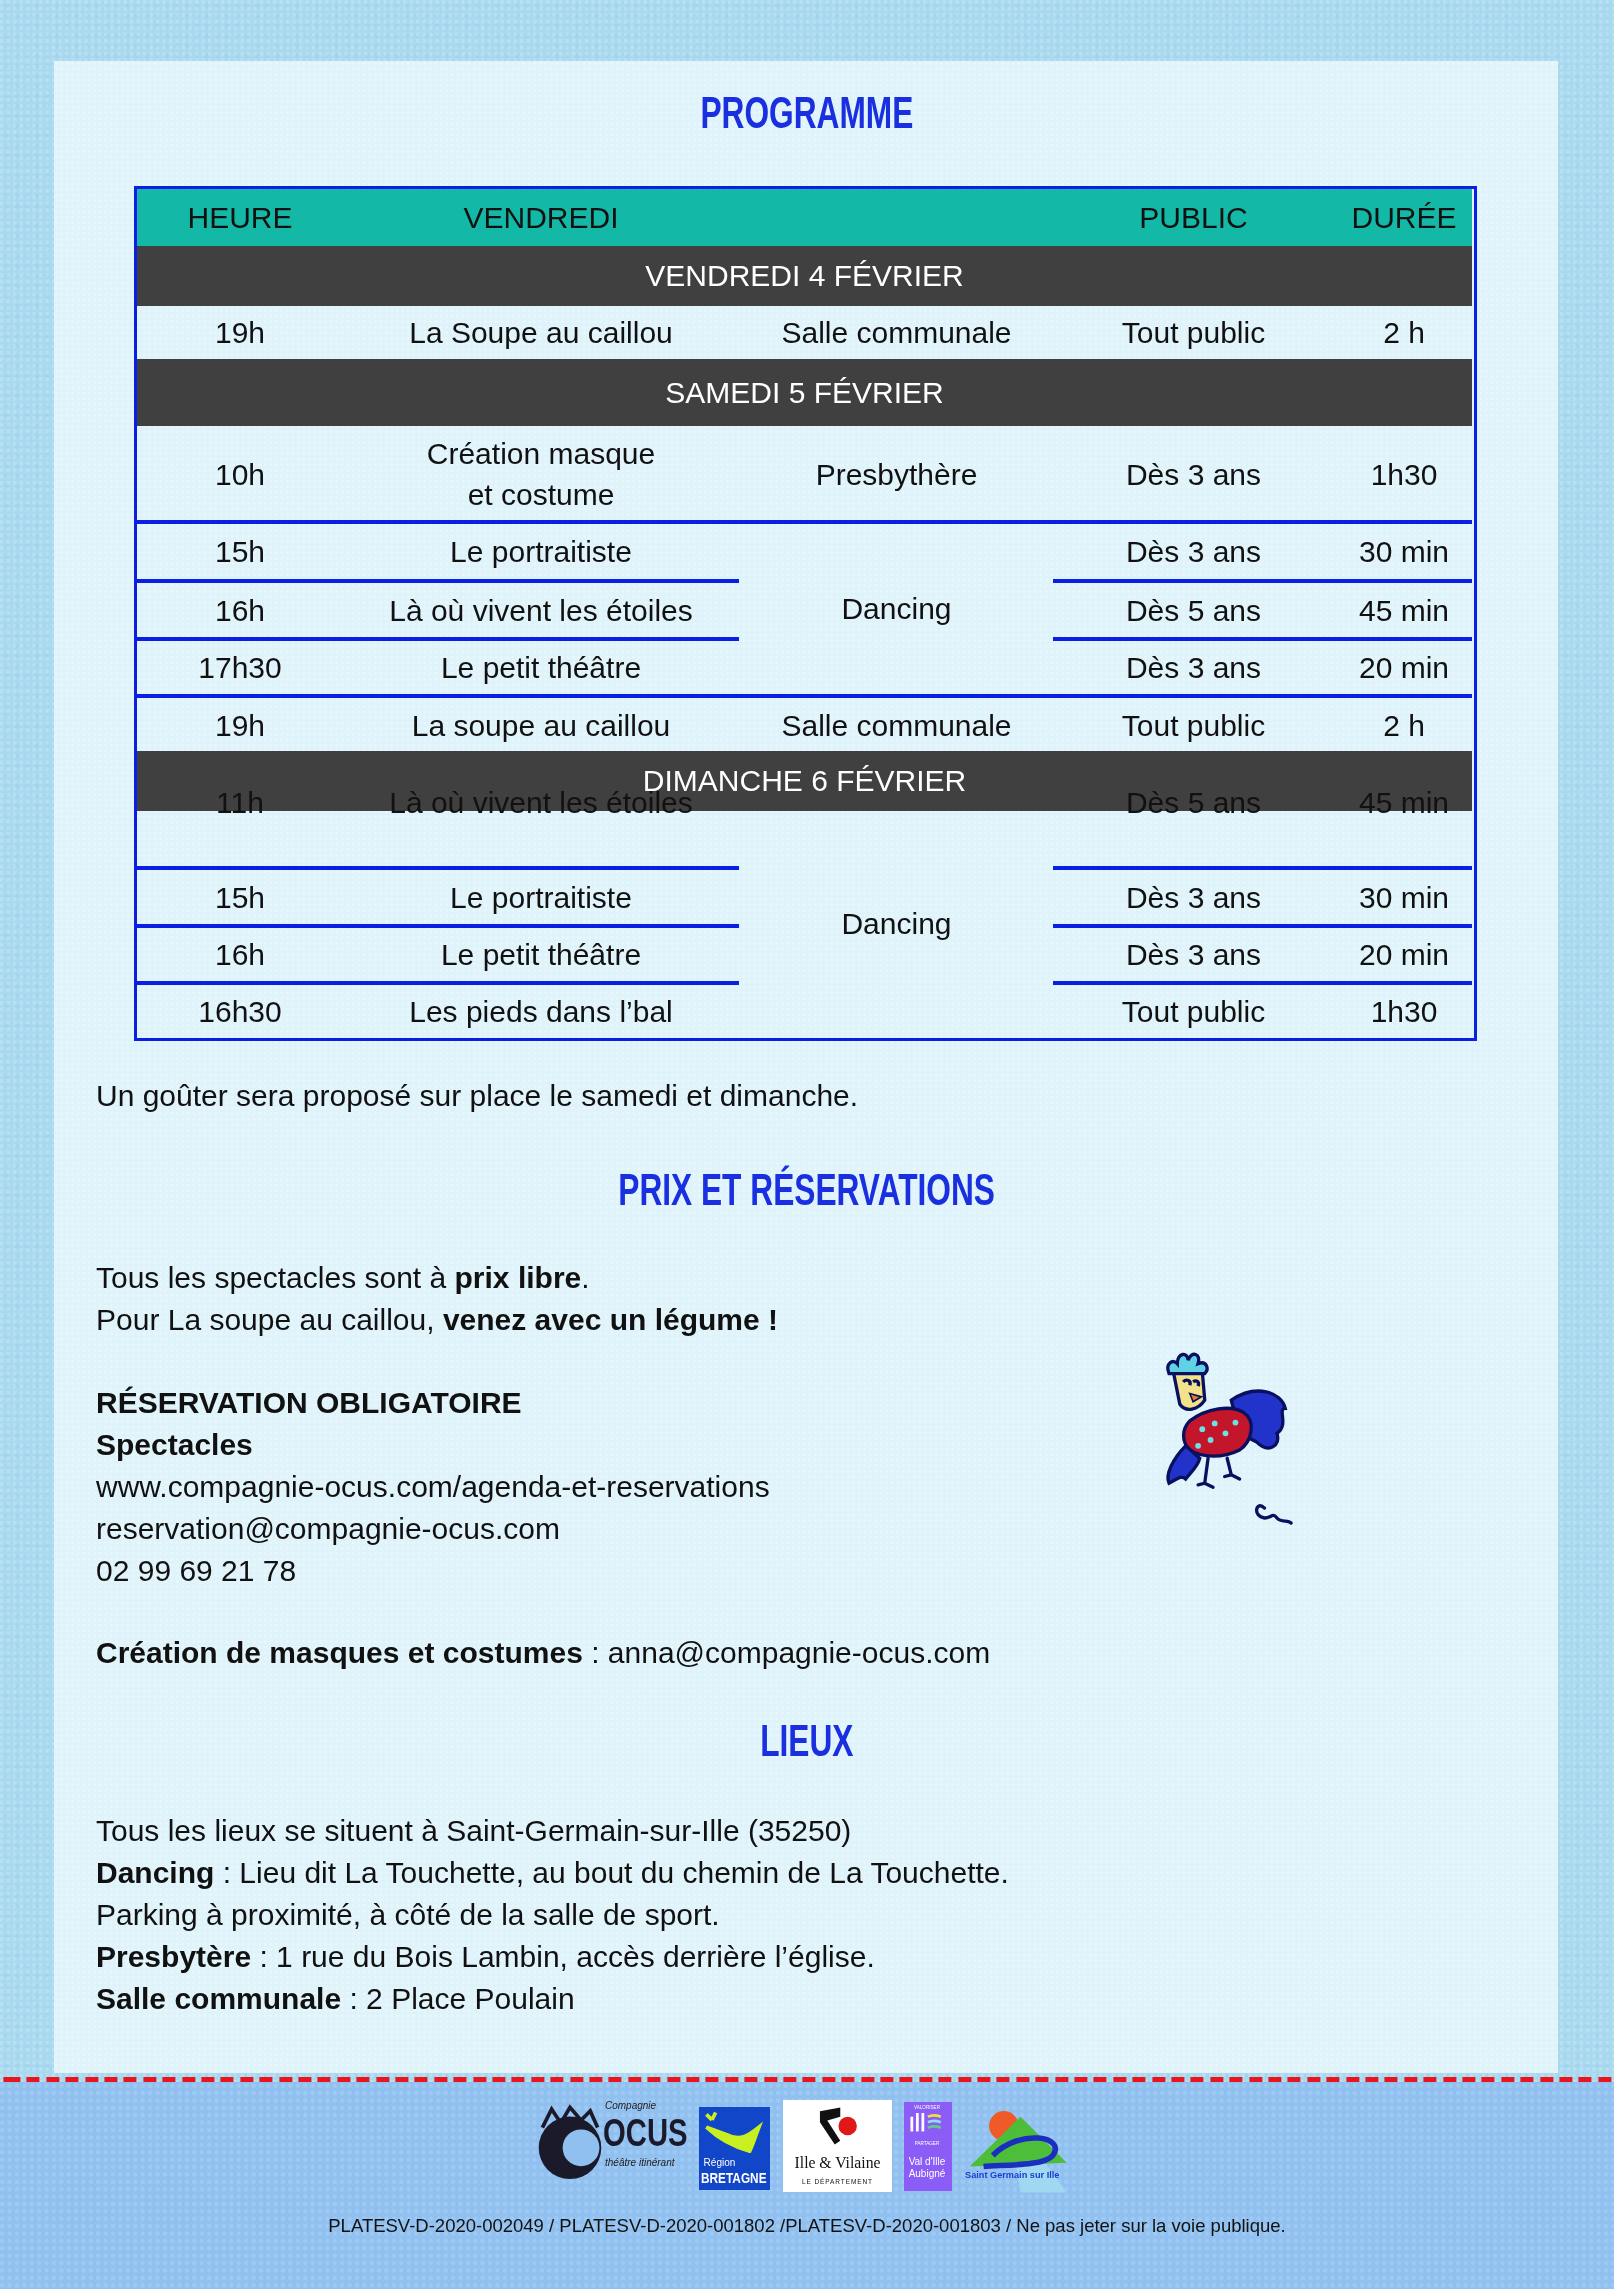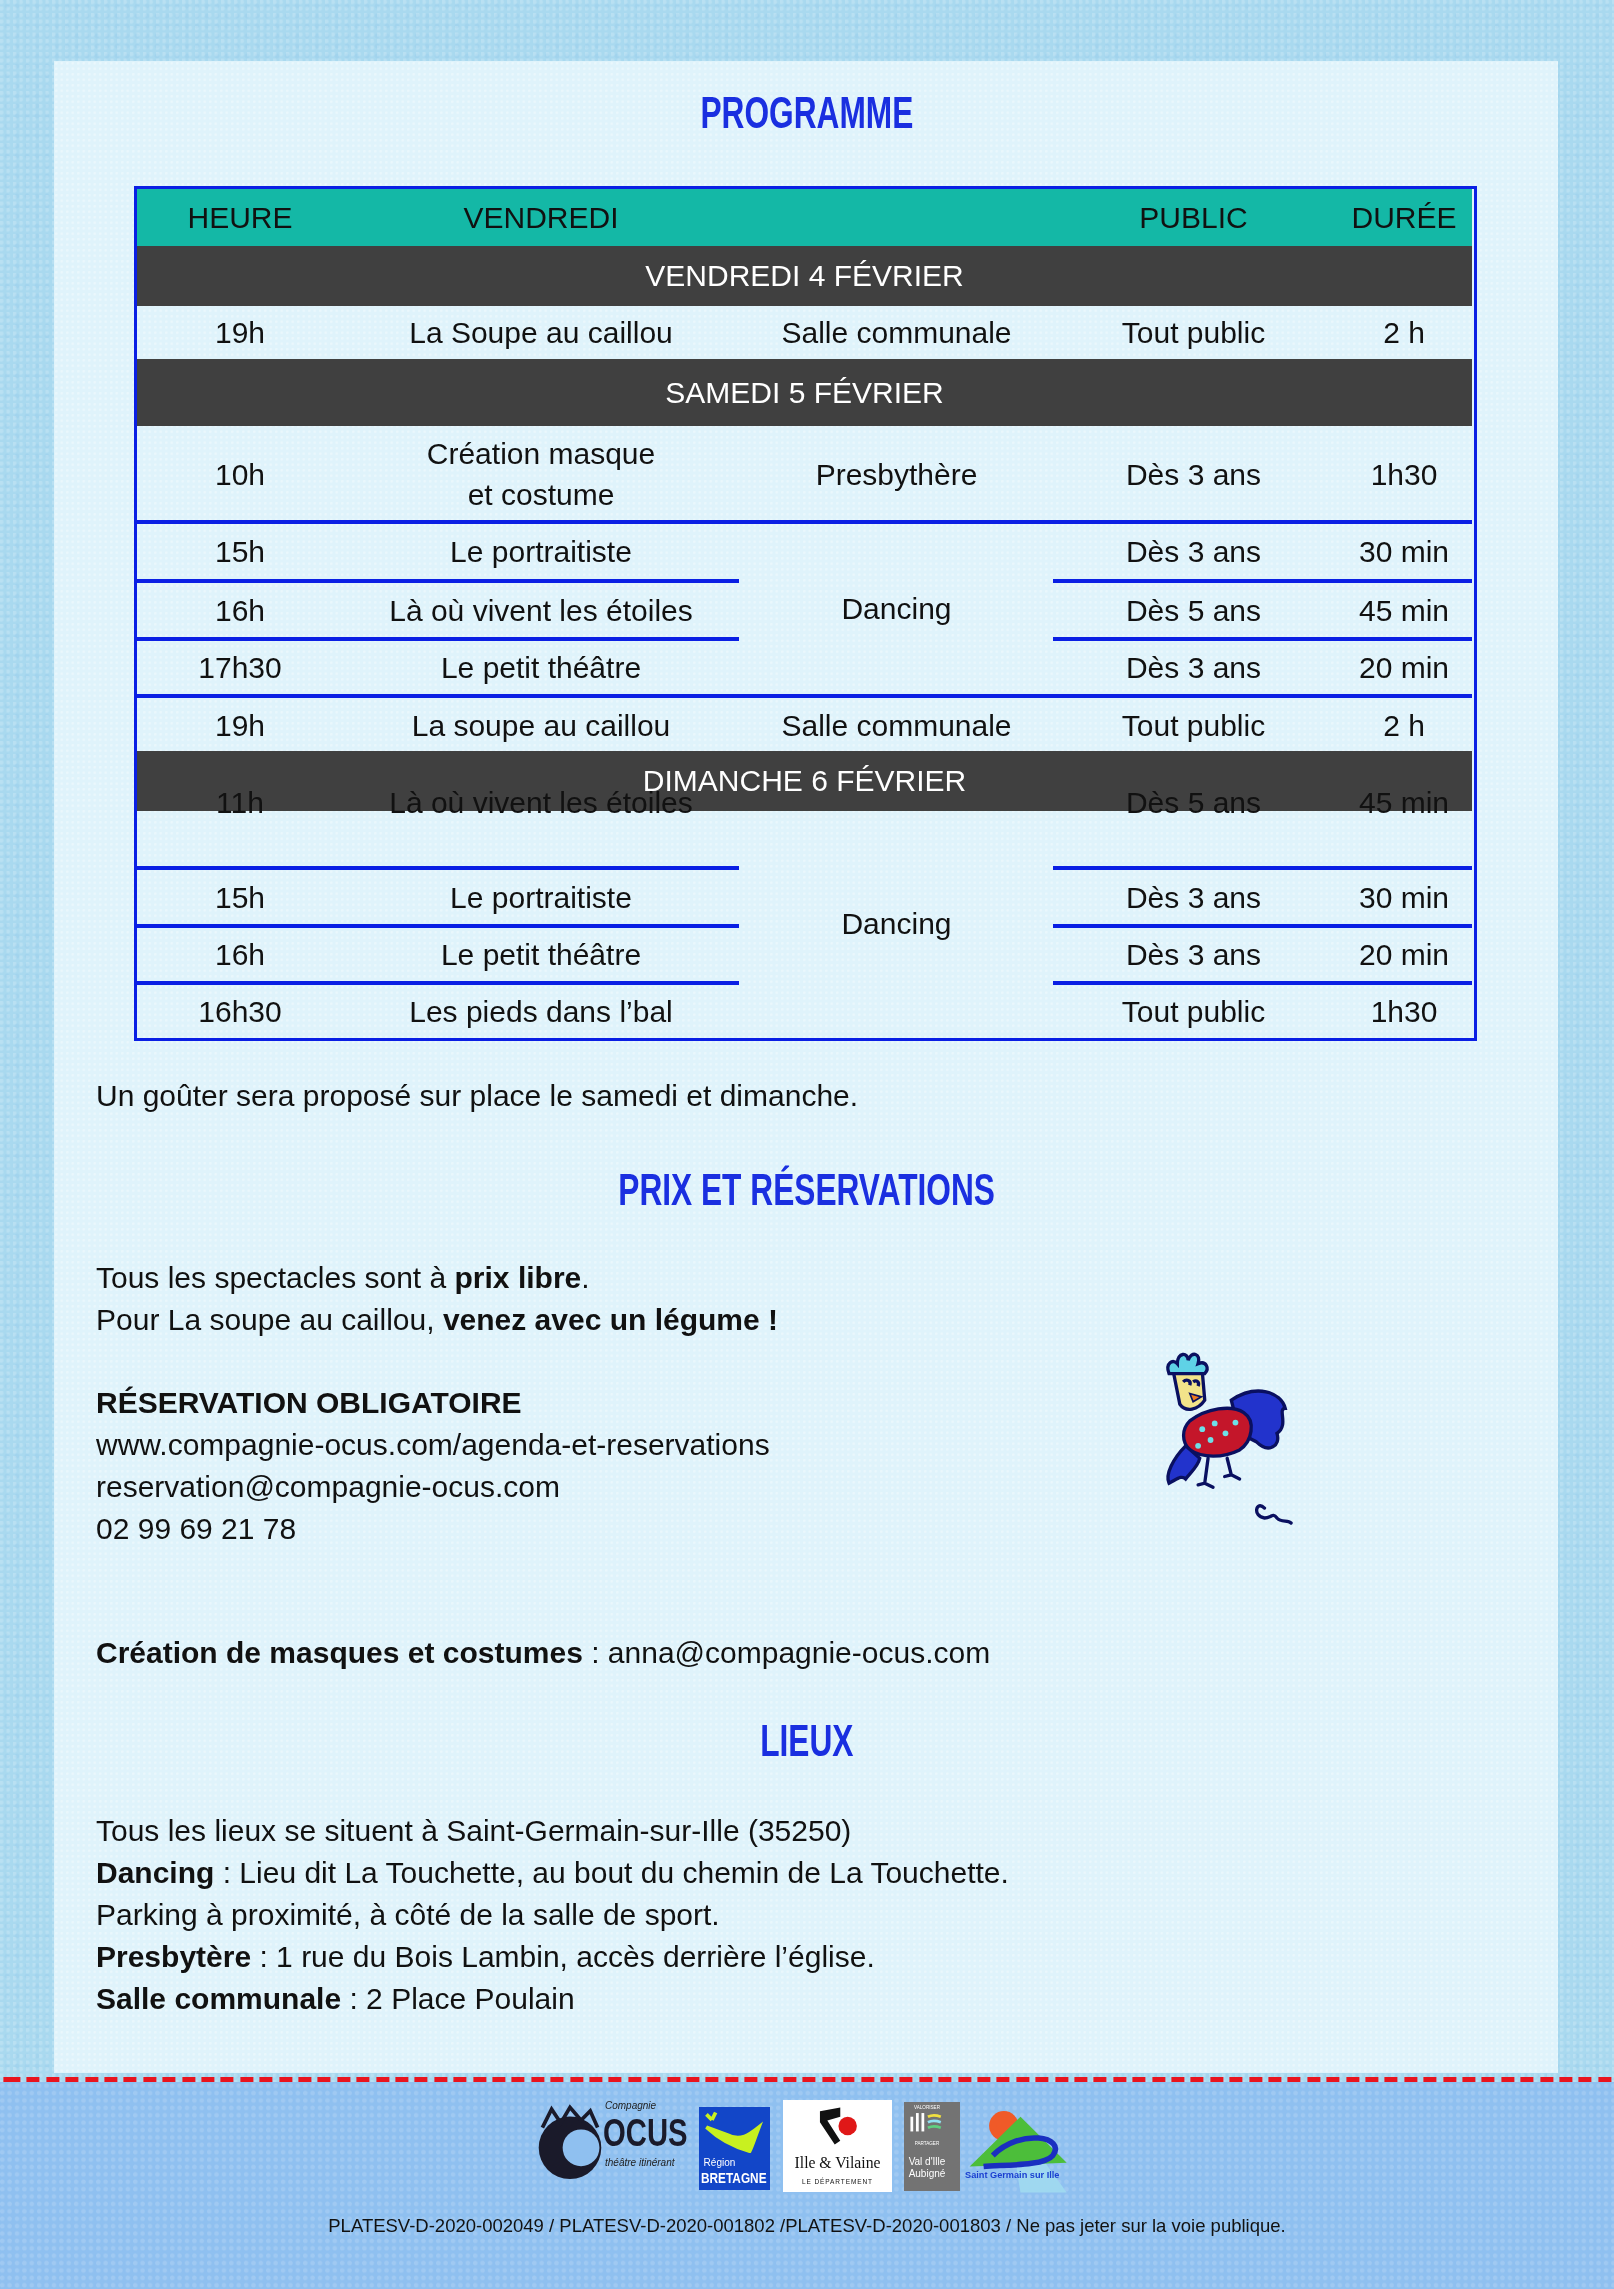--- a/index.html
+++ b/index.html
@@ -200,20 +200,21 @@
 
 <div class="heading" style="top:1167px;"><span>PRIX ET RÉSERVATIONS</span></div>
 
 <div class="body-text" style="top:1257px;">
   <div><span>Tous les spectacles sont à </span><b>prix libre</b><span>.</span></div>
   <div><span>Pour La soupe au caillou, </span><b>venez avec un légume !</b></div>
 </div>
 
 <div class="body-text" style="top:1382px;">
   <div><b>RÉSERVATION OBLIGATOIRE</b></div>
+  <div><b>Spectacles</b></div>
   <div>www.compagnie-ocus.com/agenda-et-reservations</div>
   <div>reservation@compagnie-ocus.com</div>
   <div>02 99 69 21 78</div>
 </div>
 
 <div class="body-text" style="top:1632px;">
   <b>Création de masques et costumes</b><span> : </span><span>anna@compagnie-ocus.com</span>
 </div>
 
 <svg class="bird" viewBox="0 0 200 230">
@@ -276,21 +277,21 @@
 
   <div class="logo" style="left:783px; top:0; width:109px; height:92px; background:#fff;">
     <svg width="109" height="51" viewBox="0 0 118 55" style="position:absolute;left:0;top:0;">
       <path d="M40 12 L62 8 L62 18 L48 22 L62 44 L56 48 L40 24 Z" fill="#111"></path>
       <circle cx="70" cy="28" r="10" fill="#e01818"></circle>
     </svg>
     <div style="position:absolute;left:0;width:109px;top:54px;text-align:center;font-family:'Liberation Serif',serif;font-size:15.7px;color:#111;">Ille &amp; Vilaine</div>
     <div style="position:absolute;left:0;width:109px;top:78px;text-align:center;font-size:6.5px;color:#111;letter-spacing:0.9px;">LE DÉPARTEMENT</div>
   </div>
 
-  <div class="logo" style="left:904px; top:1.8px; width:56px; height:89px; background:#737373;">
+  <div class="logo" style="left:904px; top:1.8px; width:48px; height:89px; background:#8b5cf6;">
     <div style="position:absolute;left:0;width:46px;top:2.8px;text-align:center;font-size:4.6px;color:#fff;">VALORISER</div>
     <svg width="46" height="28" viewBox="0 0 50 30" style="position:absolute;left:0;top:9.2px;">
       <rect x="7" y="6" width="3" height="16" fill="#fff"></rect>
         <rect x="13" y="2" width="3" height="20" fill="#fff"></rect>
         <rect x="19" y="2" width="3" height="20" fill="#fff"></rect>
       <path d="M26 6 Q32 3 40 6" stroke="#f0e040" stroke-width="3" fill="none"></path>
       <path d="M26 12 Q32 9 40 12" stroke="#90e0f0" stroke-width="3" fill="none"></path>
       <path d="M26 18 Q32 15 40 18" stroke="#60d080" stroke-width="3" fill="none"></path>
     </svg>
     <div style="position:absolute;left:0;width:46px;top:39px;text-align:center;font-size:4.6px;color:#fff;">PARTAGER</div>

